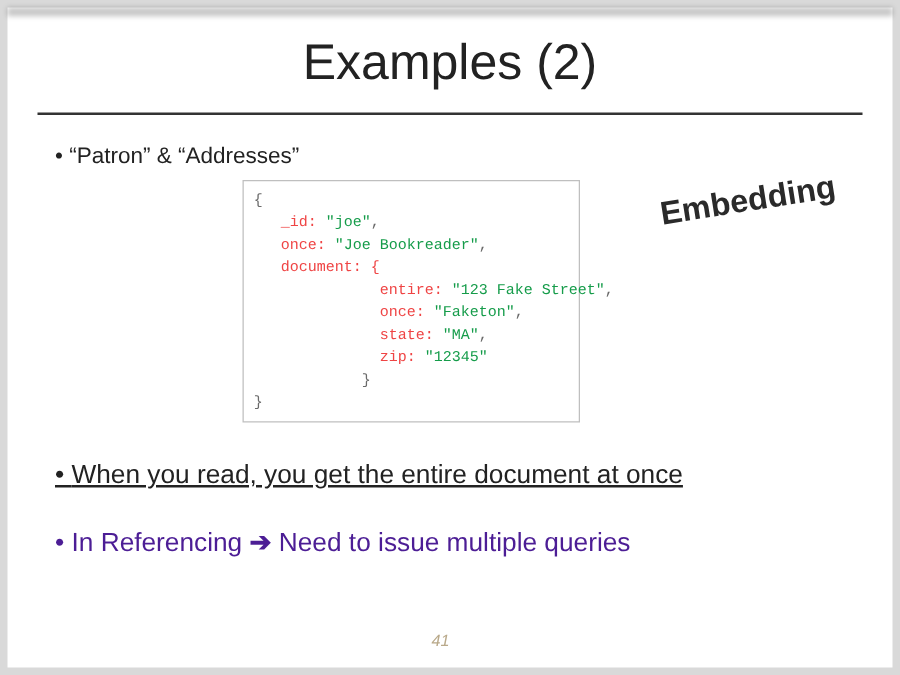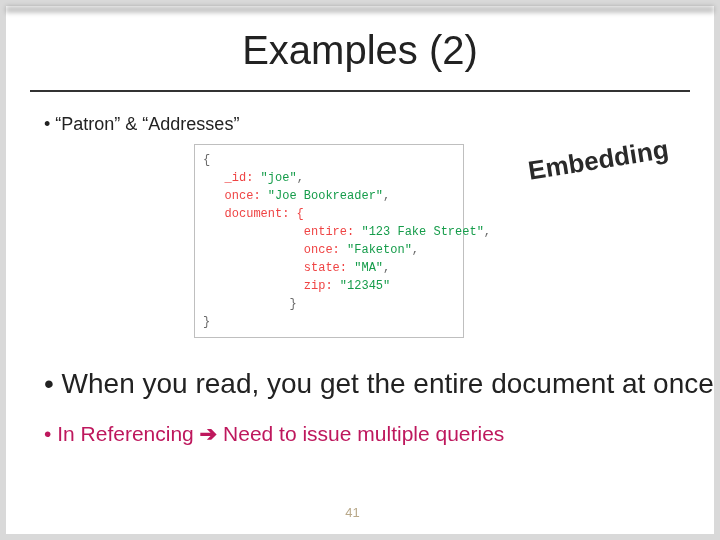--- a/index.html
+++ b/index.html
@@ -45,29 +45,30 @@
     position: absolute;
     left: 38px;
     top: 108px;
     font-size: 18px;
     color: #222;
   }
   .b2 {
     position: absolute;
     left: 38px;
     top: 362px;
-    font-size: 28px;
+    font-size: 21px;
     color: #222;
+    text-decoration: underline;
   }
   .b3 {
     position: absolute;
     left: 38px;
     top: 416px;
     font-size: 21px;
-    color: #be185d;
+    color: #4c1d95;
   }
   .arrow {
     font-family: Arial, sans-serif;
     font-weight: bold;
   }
   .codebox {
     position: absolute;
     left: 188px;
     top: 138px;
     width: 252px;
@@ -92,20 +93,21 @@
     transform: rotate(-9deg);
     transform-origin: left top;
   }
   .pagenum {
     position: absolute;
     bottom: 14px;
     left: 0; right: 15px;
     text-align: center;
     font-size: 13px;
     color: #b9a98a;
+    font-style: italic;
   }
 </style>
 </head>
 <body>
 
 <div class="slide">
   <div class="soft-shadow-top"></div>
 
   <div class="title">Examples (2)</div>
 

